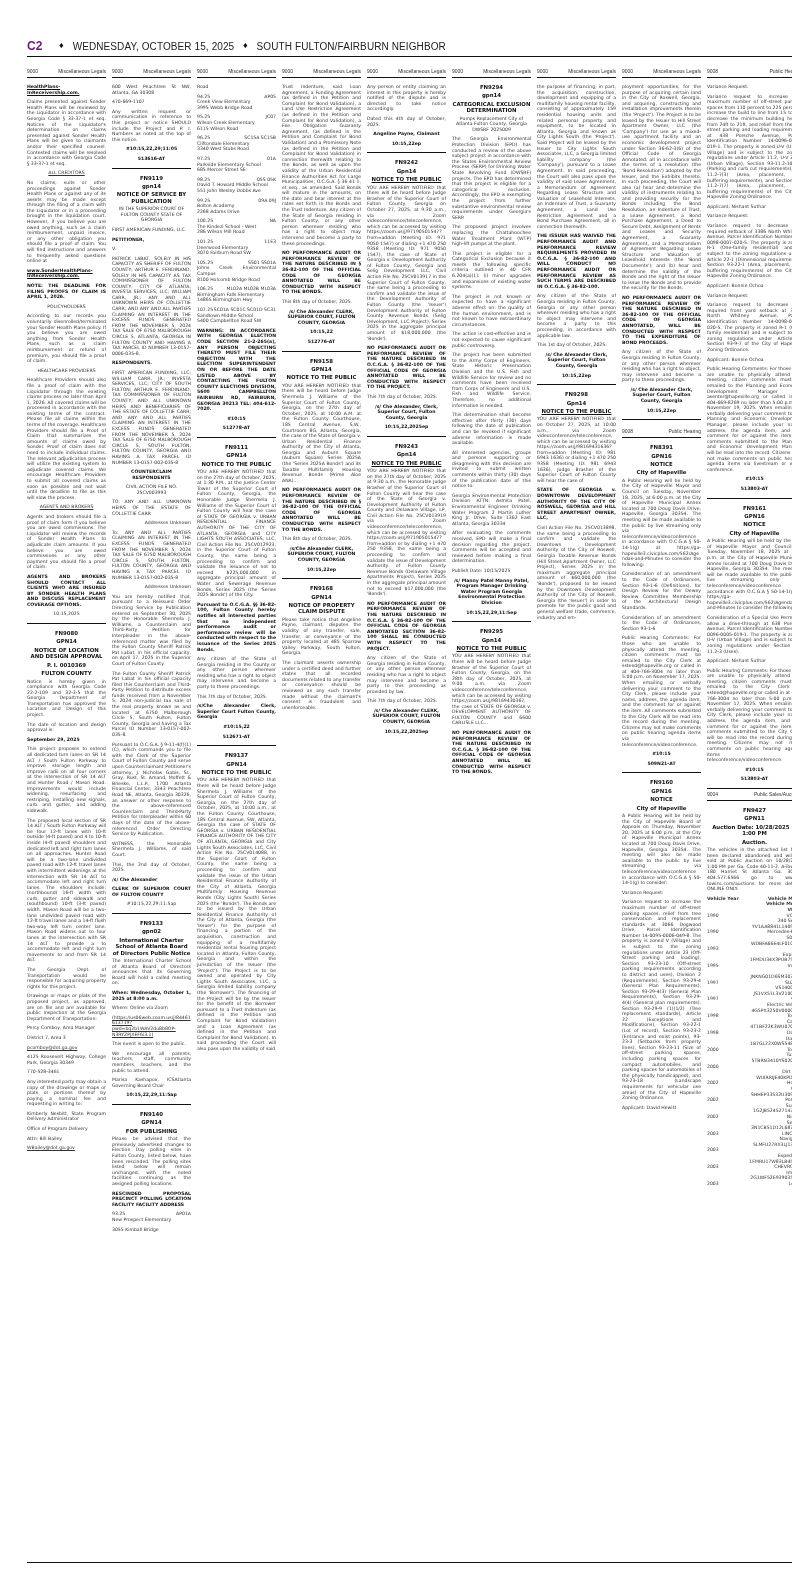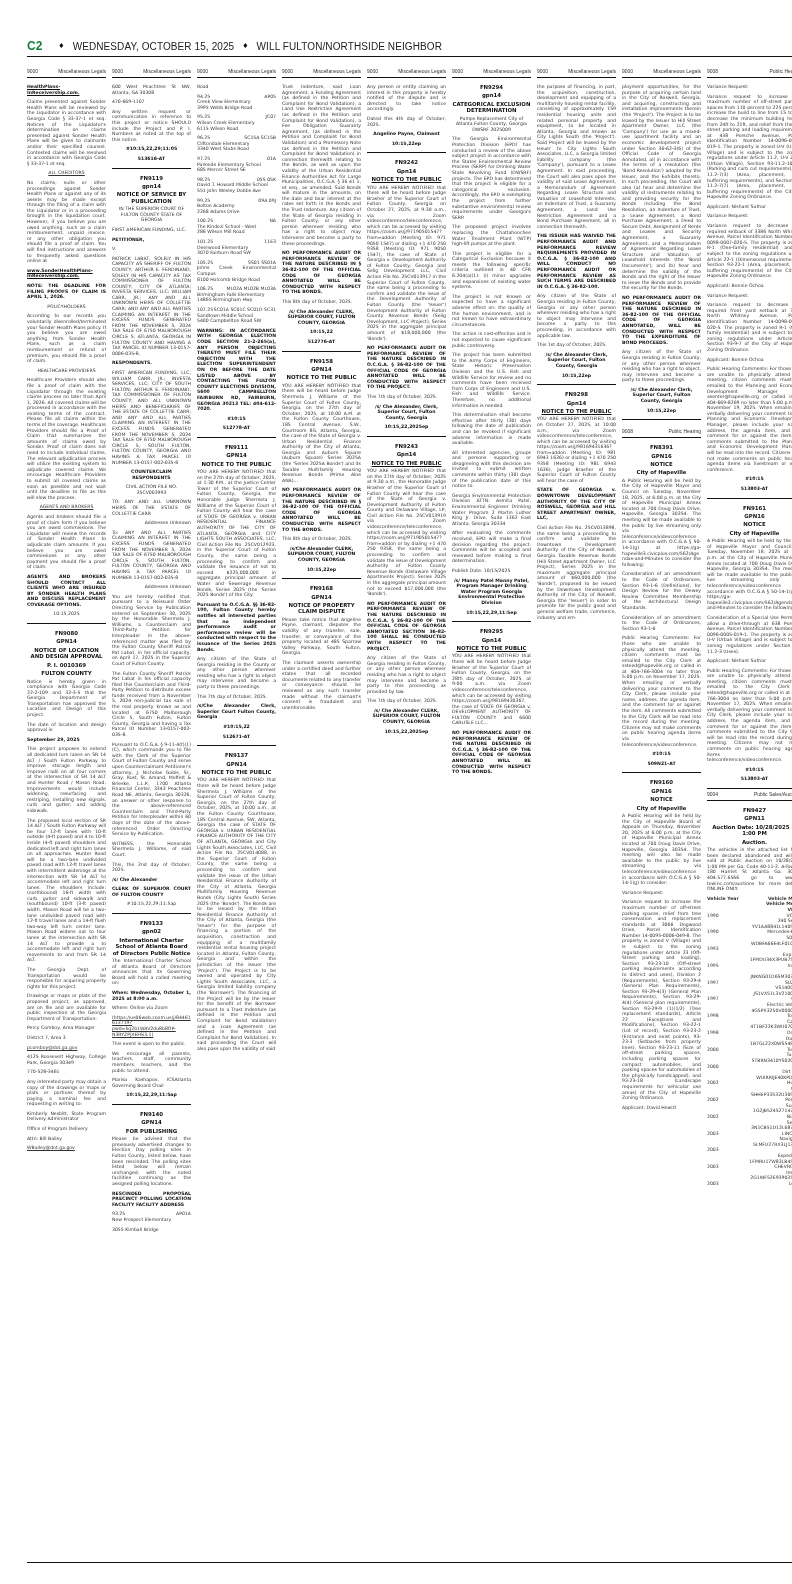--- a/index.html
+++ b/index.html
@@ -1,18 +1,18 @@
 <!DOCTYPE html>
 <html><head>
 <meta charset="utf-8">
 <style>
   html,body{margin:0;padding:0;background:#fff;}
   body{width:792px;height:1584px;overflow:hidden;position:relative;font-family:"DejaVu Sans",sans-serif;color:#222;}
   .masthead{position:absolute;left:27px;top:36px;width:765px;height:20px;border-bottom:1.5px solid #111;display:flex;align-items:center;}
-  .masthead .page{font-family:"Liberation Sans",sans-serif;font-weight:bold;font-size:12px;color:#15803d;margin-right:8px;}
+  .masthead .page{font-family:"Liberation Sans",sans-serif;font-weight:bold;font-size:12px;color:#701a75;margin-right:8px;}
   .masthead .sep{font-size:7px;margin:0 8px;color:#111;}
   .masthead .txt{font-family:"Liberation Sans",sans-serif;font-size:10px;color:#222;letter-spacing:0.1px;}
   .cols{position:absolute;left:27px;top:66px;width:765px;height:1500px;display:flex;gap:6px;}
   .col{width:79px;flex:0 0 79px;overflow:hidden;position:relative;}
   .col:last-child{width:95px;flex:0 0 95px;}
   .sechead{display:flex;justify-content:space-between;font-family:"Liberation Sans",sans-serif;font-size:5px;color:#333;padding:2px 0 3px;border-bottom:1.6px solid #111;margin-bottom:6px;}
   .rule{border-top:1.6px solid #111;margin:6px 0;}
   p,.t{font-size:4.6px;line-height:5.6px;margin:0 0 4px;text-align:justify;color:#333;word-break:break-word;}
   .c{text-align:center;}
   .b{font-weight:bold;color:#111;}
@@ -24,21 +24,21 @@
   .bottomrule{position:absolute;left:0;right:0;border-top:1.6px solid #111;}
 </style>
 </head>
 <body>
 
 <div class="masthead">
   <span class="page">C2</span>
   <span class="sep">♦</span>
   <span class="txt">WEDNESDAY, OCTOBER 15, 2025</span>
   <span class="sep">♦</span>
-  <span class="txt">WILL FULTON/NORTHSIDE NEIGHBOR</span>
+  <span class="txt">SOUTH FULTON/FAIRBURN NEIGHBOR</span>
 </div>
 
 <div class="cols">
 
   <div class="col">
     <div class="sechead">
         <span>9000</span>
         <span>Miscellaneous Legals</span>
       </div>
     <p class="b u">HealthPlans- InReceivership.com.</p>

